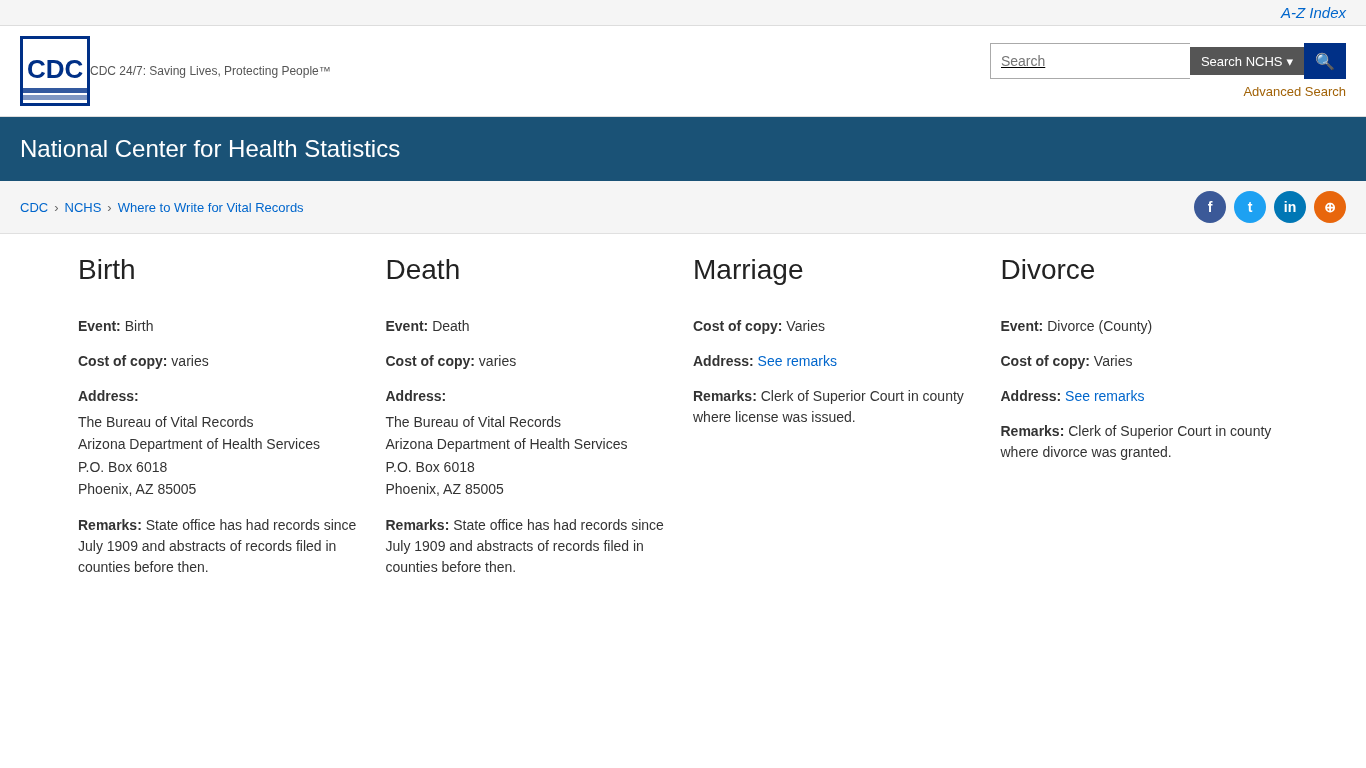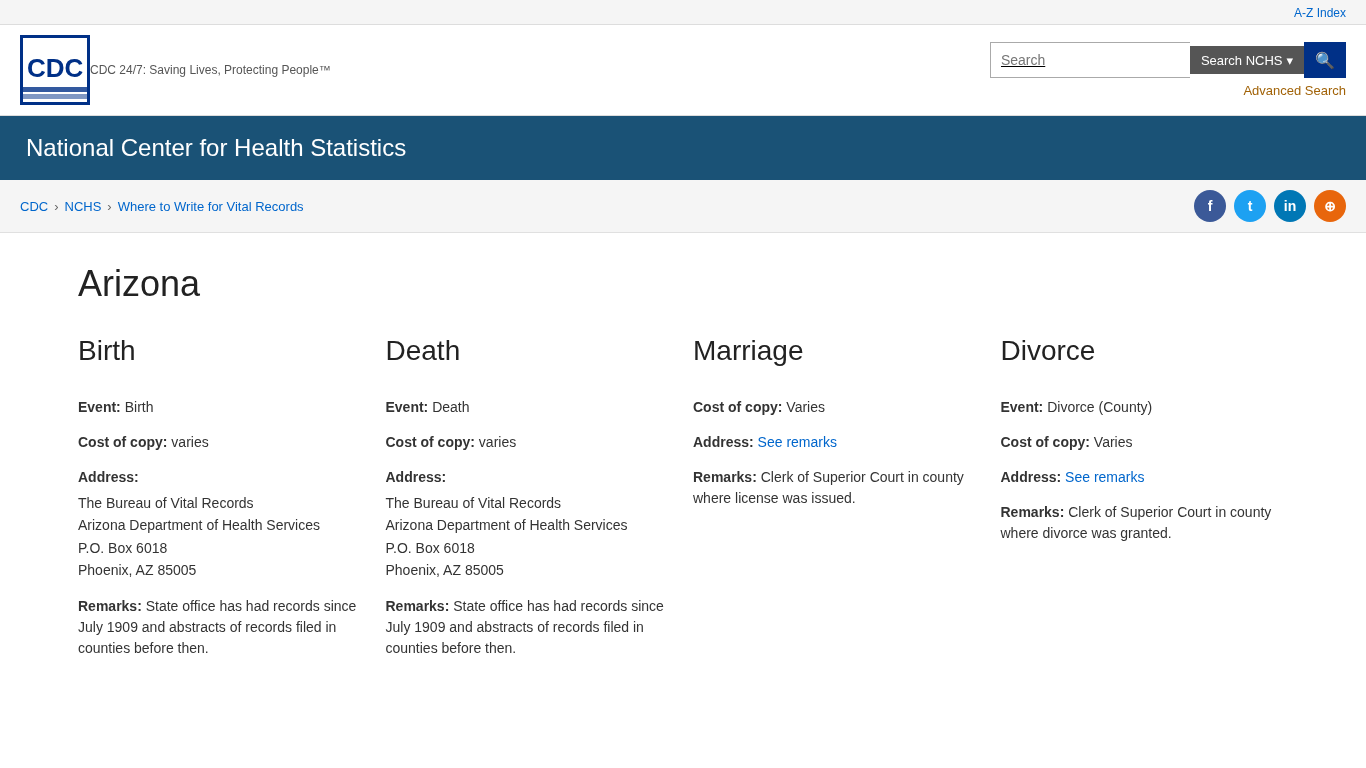--- a/index.html
+++ b/index.html
@@ -5,21 +5,21 @@
     * { margin: 0; padding: 0; box-sizing: border-box; }
     body { font-family: Arial, sans-serif; font-size: 14px; color: #333; background: #fff; }
 
     
     .utility-bar {
       background: #f5f5f5;
       border-bottom: 1px solid #ddd;
       padding: 4px 20px;
       text-align: right;
     }
-    .utility-bar a { color: #0066cc; text-decoration: none; font-size: 12px; }
+    .utility-bar a { color: #0066cc; text-decoration: none; font-size: 15px; font-style: italic; }
 
     
     .header {
       background: #fff;
       padding: 10px 20px;
       display: flex;
       align-items: center;
       justify-content: space-between;
       border-bottom: 1px solid #ddd;
     }
@@ -87,21 +87,21 @@
       padding: 0 10px;
       height: 36px;
       cursor: pointer;
       font-size: 16px;
     }
     .advanced-search-link { color: #a16207; text-decoration: none; font-size: 13px; }
 
     
     .blue-banner {
       background: #1a5276;
-      padding: 18px 26px;
+      padding: 18px 20px;
     }
     .blue-banner h2 {
       color: #fff;
       font-size: 24px;
       font-weight: normal;
     }
 
     
     .breadcrumb-bar {
       background: #f5f5f5;
@@ -255,21 +255,20 @@
     <div class="social-icon linkedin">
       <span>in</span>
     </div>
     <div class="social-icon syndication">
       <span>⊕</span>
     </div>
   </div>
 </div>
 
 <div class="main-content">
-  <h1 class="page-title">Arizona</h1>
 
   <div class="records-grid">
 
     <div class="record-column">
       <h2>Birth</h2>
       <div class="record-field">
         <span class="label">Event:</span>
         <span class="value">Birth</span>
       </div>
       <div class="record-field">

